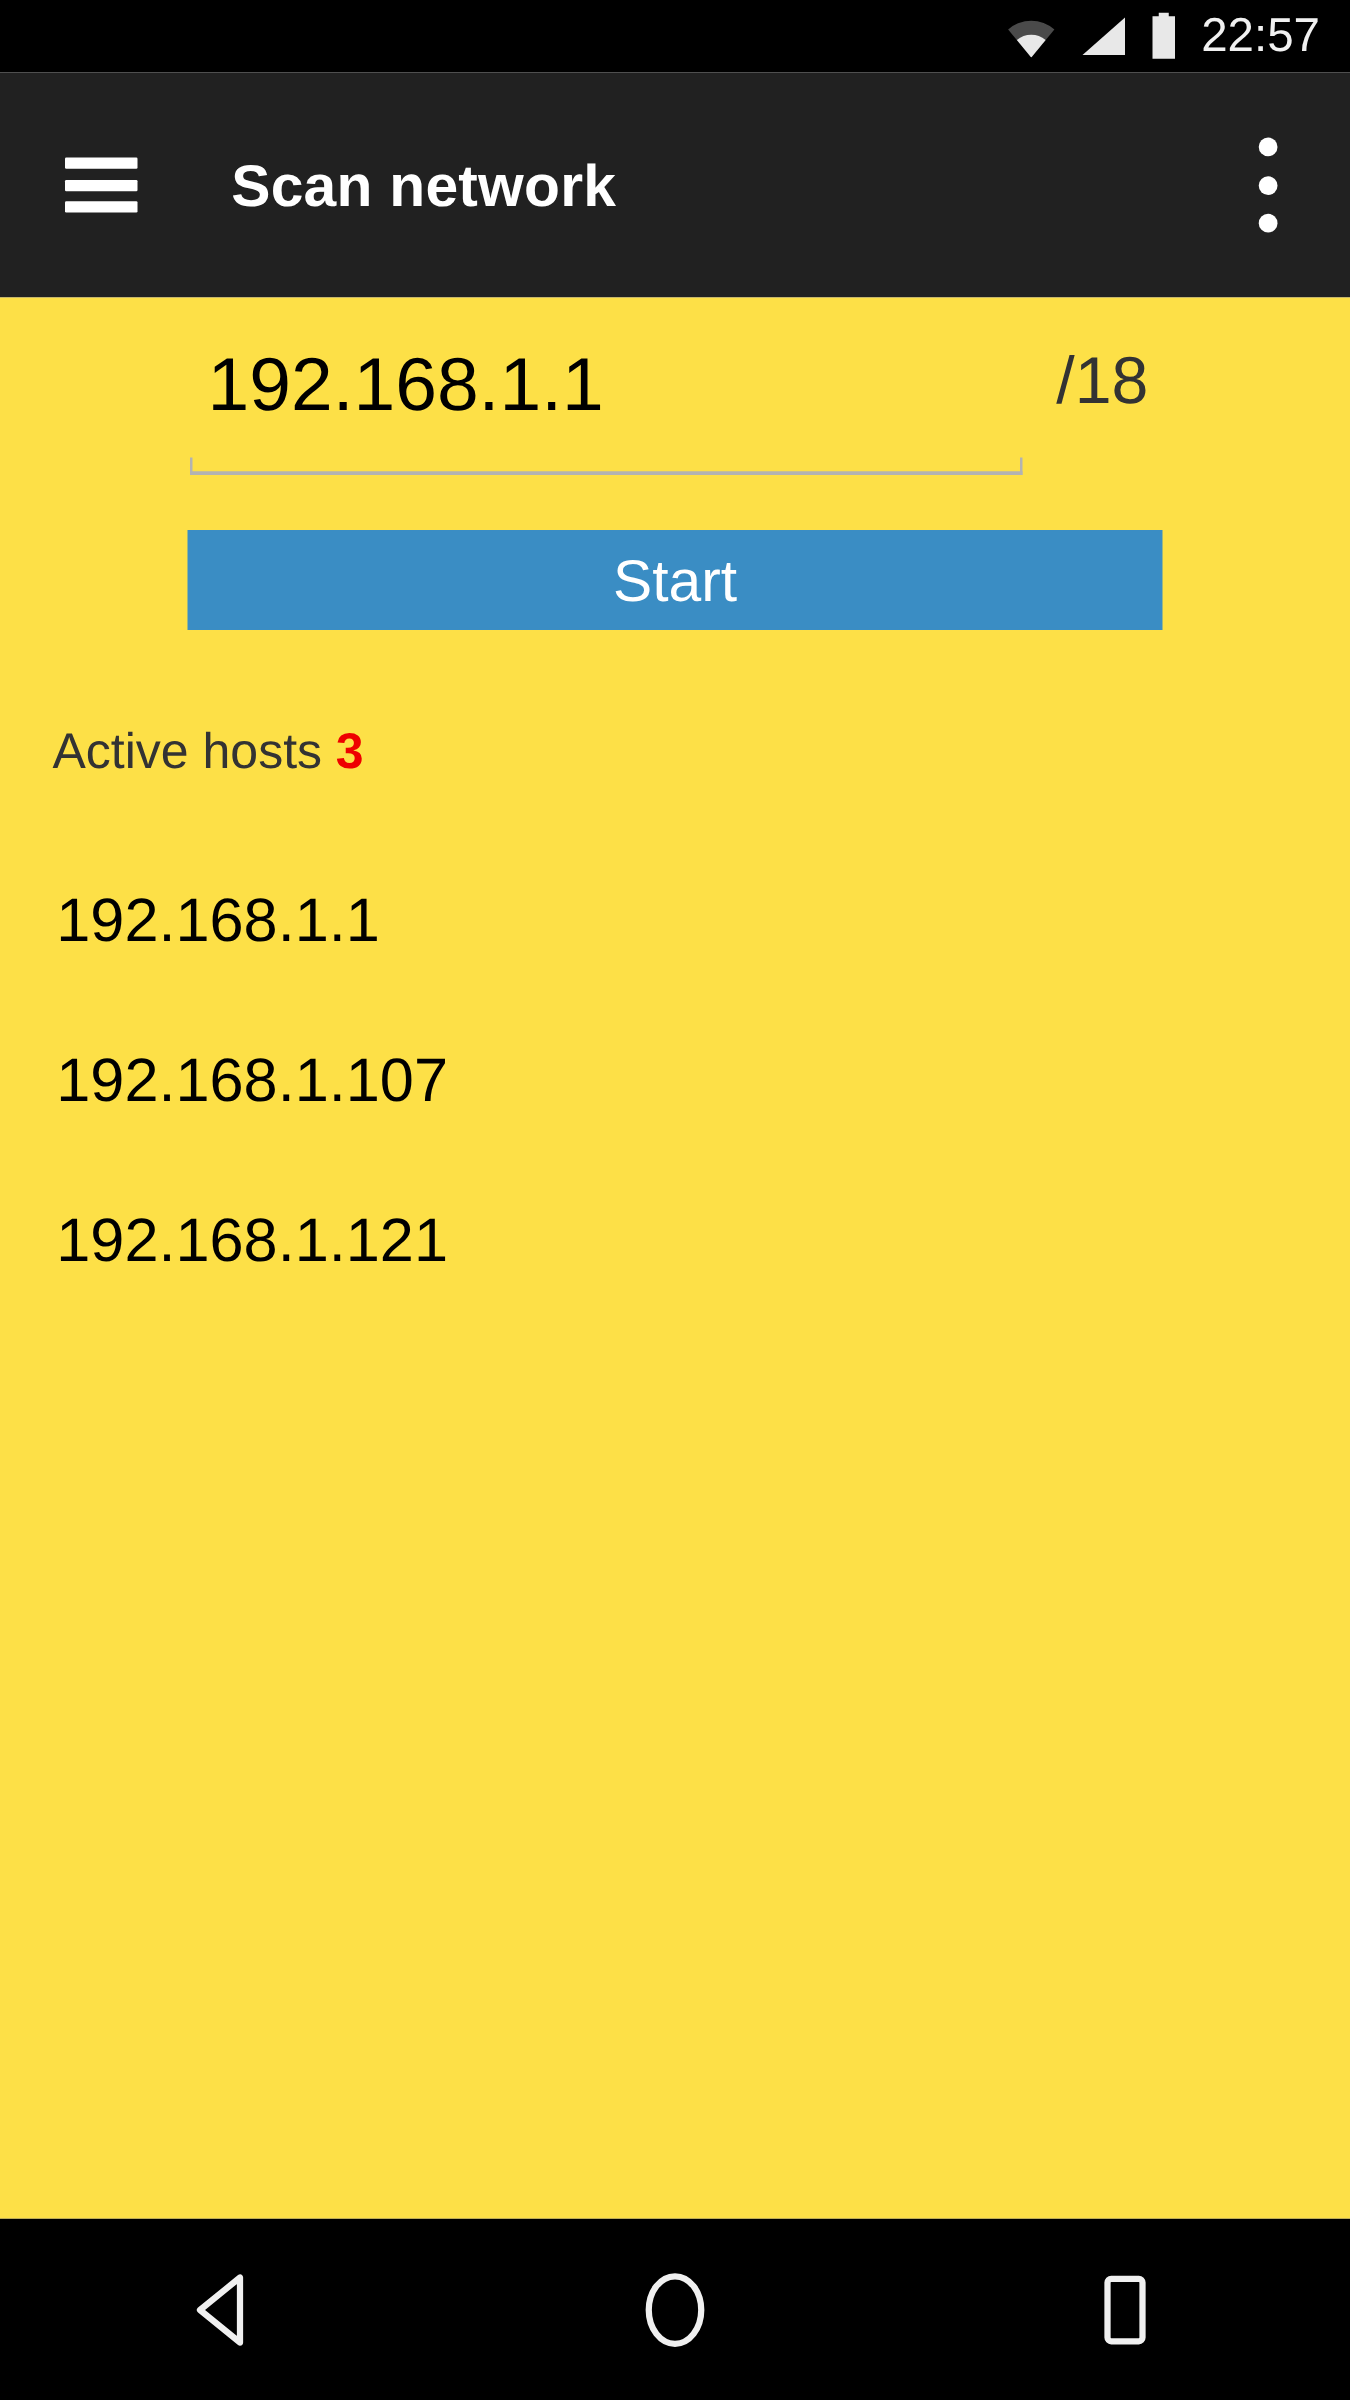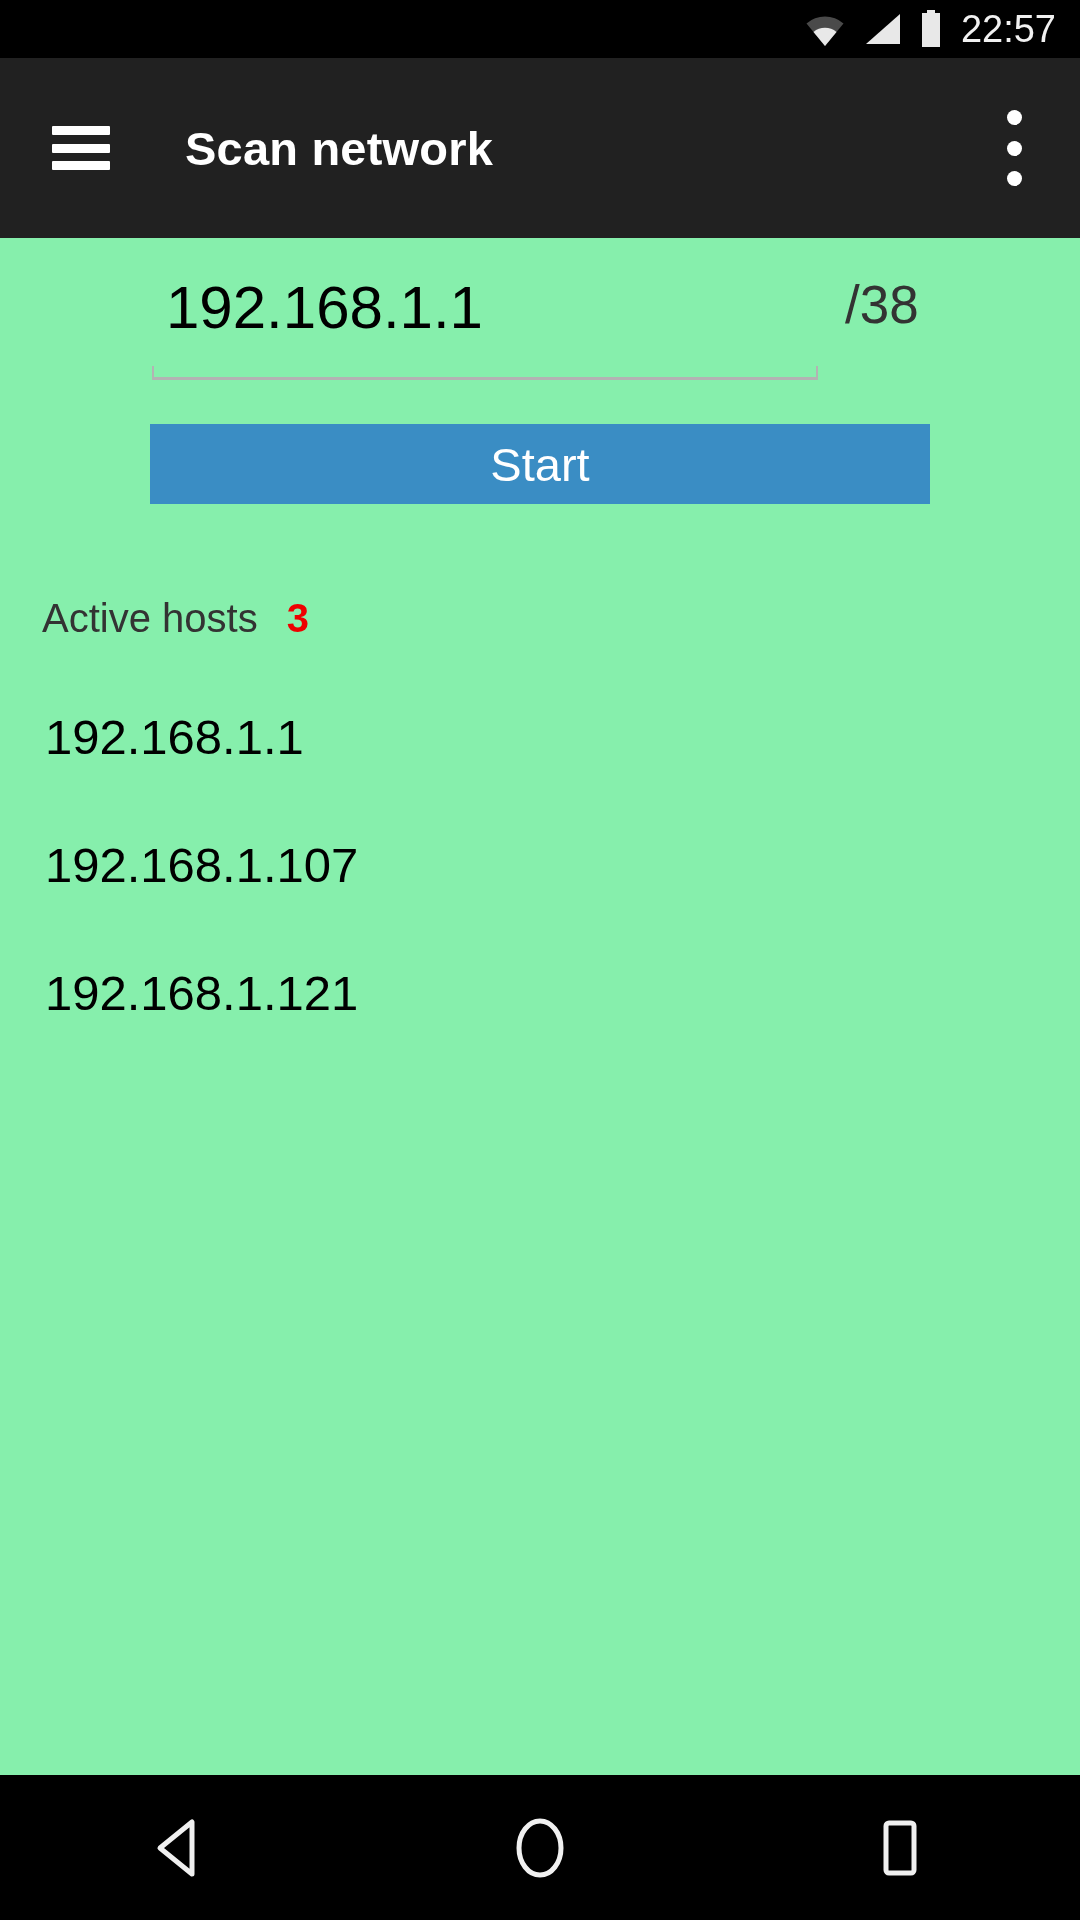--- a/index.html
+++ b/index.html
@@ -51,21 +51,21 @@
     position:absolute; right:38px; top:50%; transform:translateY(-50%);
     width:56px; height:76px;
     display:flex; flex-direction:column; align-items:center; justify-content:space-between;
     cursor:pointer;
   }
   .overflow-btn i { display:block; width:15px; height:15px; border-radius:50%; background:#ffffff; }
 
   
   .content {
     position:absolute; top:238px; left:0; width:1080px; height:1537px;
-    background:#86efac;
+    background:#fde047;
   }
 
   
   .input-row {
     position:absolute; top:22px; left:0; width:1080px; height:140px;
   }
   .ip-field-wrap {
     position:absolute; left:152px; top:0; width:666px; height:120px;
   }
   .ip-input {
@@ -92,23 +92,23 @@
     width:780px; height:80px;
     background:#3a8dc4;
     border:none; outline:none; cursor:pointer;
     color:#ffffff; font-family:"Liberation Sans", sans-serif;
     font-size:47px; font-weight:400;
     display:flex; align-items:center; justify-content:center;
   }
 
   
   .active-hosts {
-    position:absolute; left:42px; top:360px;
+    position:absolute; left:42px; top:343px;
     font-size:40px; color:#333333; font-weight:400; line-height:1;
-    display:flex; align-items:baseline; gap:29px;
+    display:flex; align-items:baseline; gap:11px;
   }
   .active-hosts-count { color:#ee0000; font-weight:bold; font-size:40px; }
 
   
   .host-list { position:absolute; left:0; top:435px; width:1080px; }
   .host-item {
     height:128px;
     display:flex; align-items:center;
     padding-left:45px;
     font-size:49px; color:#000000; font-weight:400;
@@ -163,21 +163,21 @@
     </div>
   </div>
 
   <div class="content">
 
     <div class="input-row">
       <div class="ip-field-wrap">
         <input class="ip-input" type="text" value="192.168.1.1" style="">
         <div class="ip-underline"></div>
       </div>
-      <div class="cidr-suffix">/38</div>
+      <div class="cidr-suffix">/18</div>
     </div>
 
     <button class="start-button">Start</button>
 
     <div class="active-hosts">
       <span>Active hosts</span>
       <span class="active-hosts-count">3</span>
     </div>
 
     <div class="host-list">

